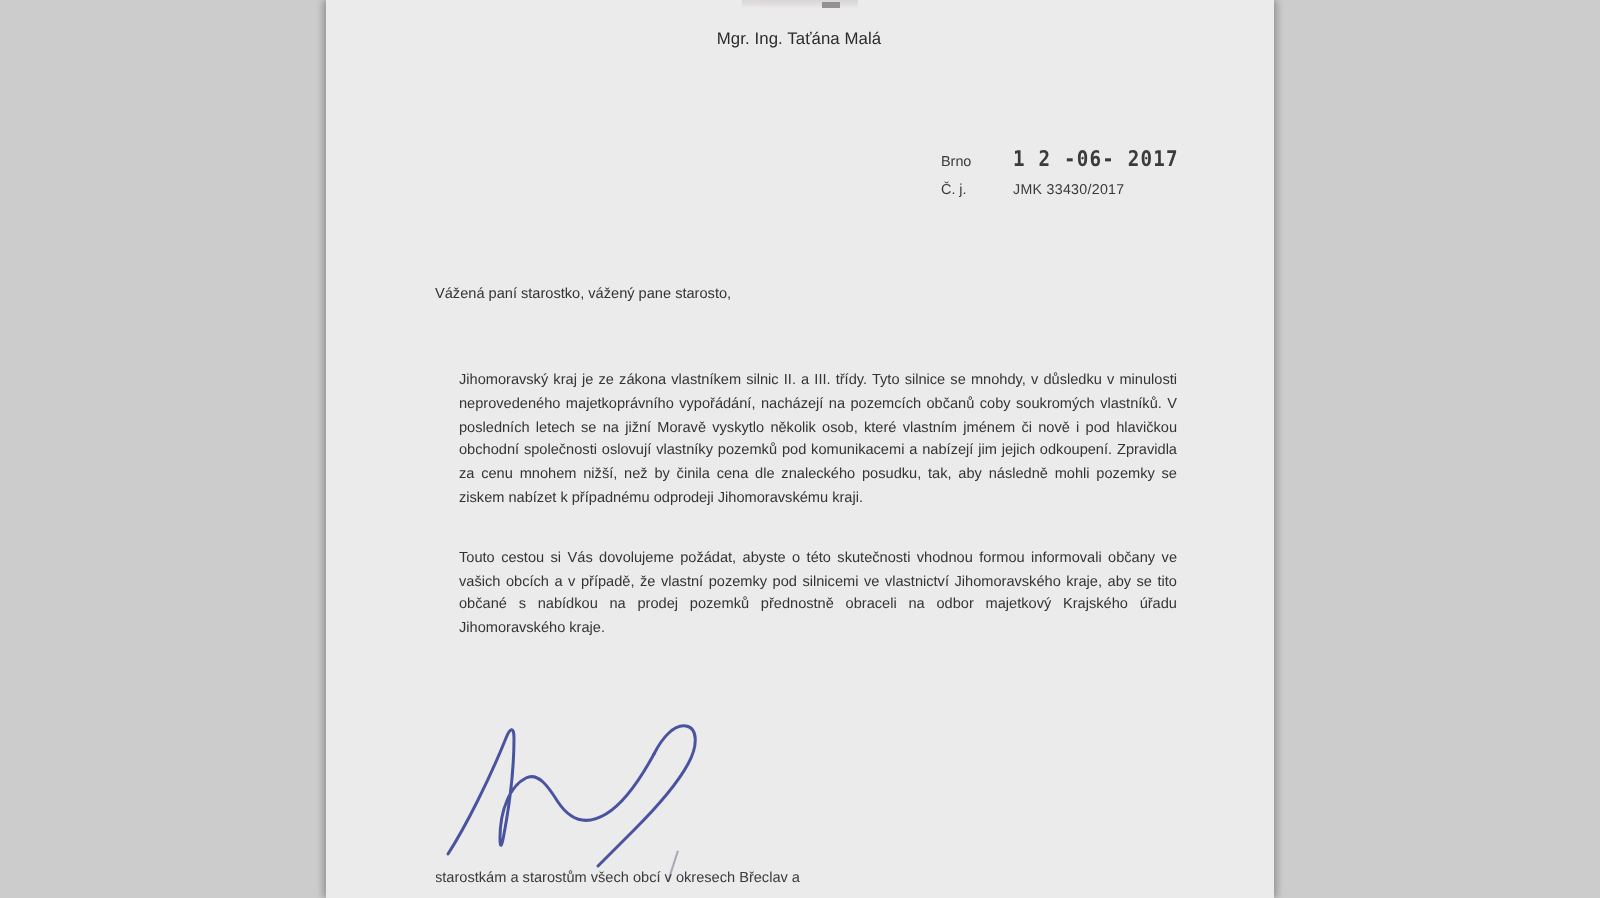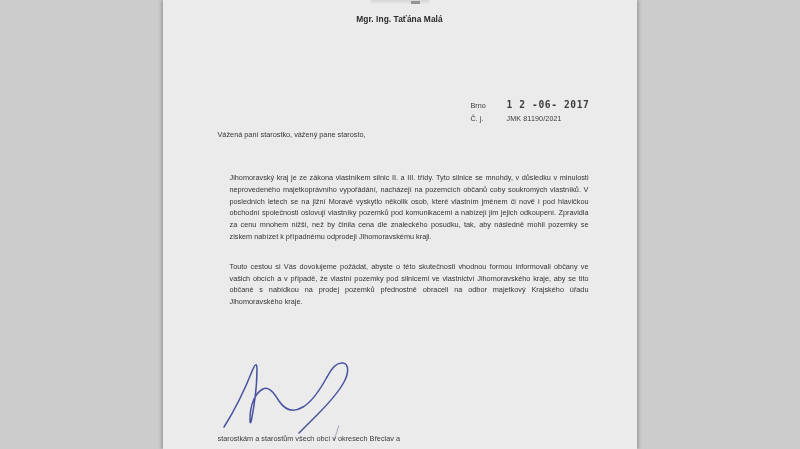--- a/index.html
+++ b/index.html
@@ -58,40 +58,39 @@
   }
 
   
   .sender-block {
     text-align: center;
     padding-top: 13px;
     line-height: 1.45;
   }
   .sender-name {
     font-size: 8.4px;
-    font-weight: bold;
+    font-weight: normal;
     letter-spacing: .05px;
     color: #2b2b2d;
   }
   .sender-title {
     font-size: 8.4px;
     font-weight: bold;
     letter-spacing: .05px;
     color: #2b2b2d;
   }
 
   
   .meta-block {
     position: absolute;
     top: 74px;
     left: 308px;
     font-size: 7.2px;
     line-height: 1.55;
     color: #3a3a3c;
-    margin-top: 24px;
   }
   .meta-row {
     display: flex;
     align-items: baseline;
     white-space: nowrap;
   }
   .meta-label {
     width: 36px;
     flex: 0 0 36px;
   }
@@ -108,21 +107,21 @@
   }
   .ref-value {
     font-size: 7.1px;
     letter-spacing: .15px;
     color: #3a3a3c;
   }
 
   
   .body-area {
     position: absolute;
-    top: 130px;
+    top: 142px;
     left: 55px;
     width: 371px;
   }
   .salutation {
     font-size: 7.3px;
     line-height: 1.5;
     color: #343436;
     margin-bottom: 31px;
   }
   .para {
@@ -189,21 +188,21 @@
       <div class="sender-name">Mgr. Ing. Taťána Malá</div>
     </div>
 
     <div class="meta-block">
       <div class="meta-row">
         <span class="meta-label">Brno</span>
         <span class="date-stamp">1 2 -06- 2017</span>
       </div>
       <div class="meta-row">
         <span class="meta-label">Č. j.</span>
-        <span class="ref-value">JMK 81190/2021</span>
+        <span class="ref-value">JMK 33430/2017</span>
       </div>
     </div>
 
     <div class="body-area">
       <div class="salutation">Vážená paní starostko, vážený pane starosto,</div>
 
       <div class="para">Jihomoravský kraj je ze zákona vlastníkem silnic II. a III. třídy. Tyto silnice se mnohdy, v důsledku v minulosti neprovedeného majetkoprávního vypořádání, nacházejí na pozemcích občanů coby soukromých vlastníků. V posledních letech se na jižní Moravě vyskytlo několik osob, které vlastním jménem či nově i pod hlavičkou obchodní společnosti oslovují vlastníky pozemků pod komunikacemi a nabízejí jim jejich odkoupení. Zpravidla za cenu mnohem nižší, než by činila cena dle znaleckého posudku, tak, aby následně mohli pozemky se ziskem nabízet k případnému odprodeji Jihomoravskému kraji.</div>
 
       <div class="para">Touto cestou si Vás dovolujeme požádat, abyste o této skutečnosti vhodnou formou informovali občany ve vašich obcích a v případě, že vlastní pozemky pod silnicemi ve vlastnictví Jihomoravského kraje, aby se tito občané s nabídkou na prodej pozemků přednostně obraceli na odbor majetkový Krajského úřadu Jihomoravského kraje.</div>
 

